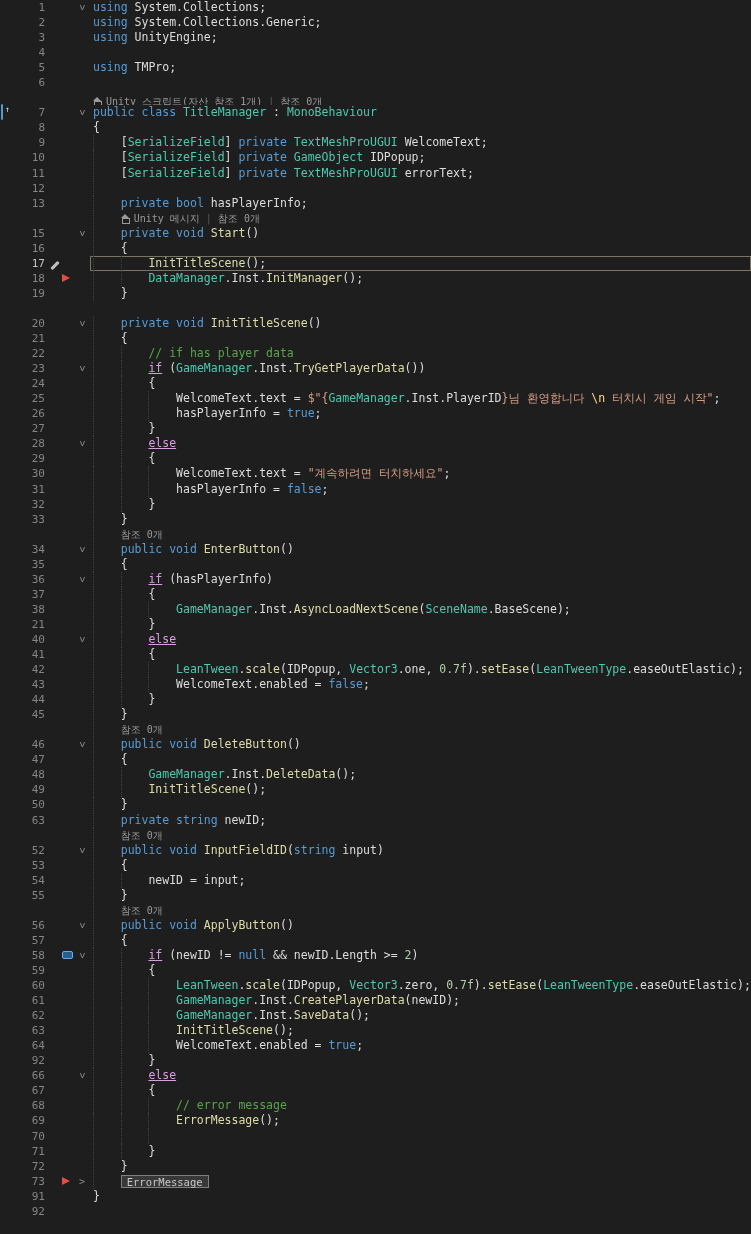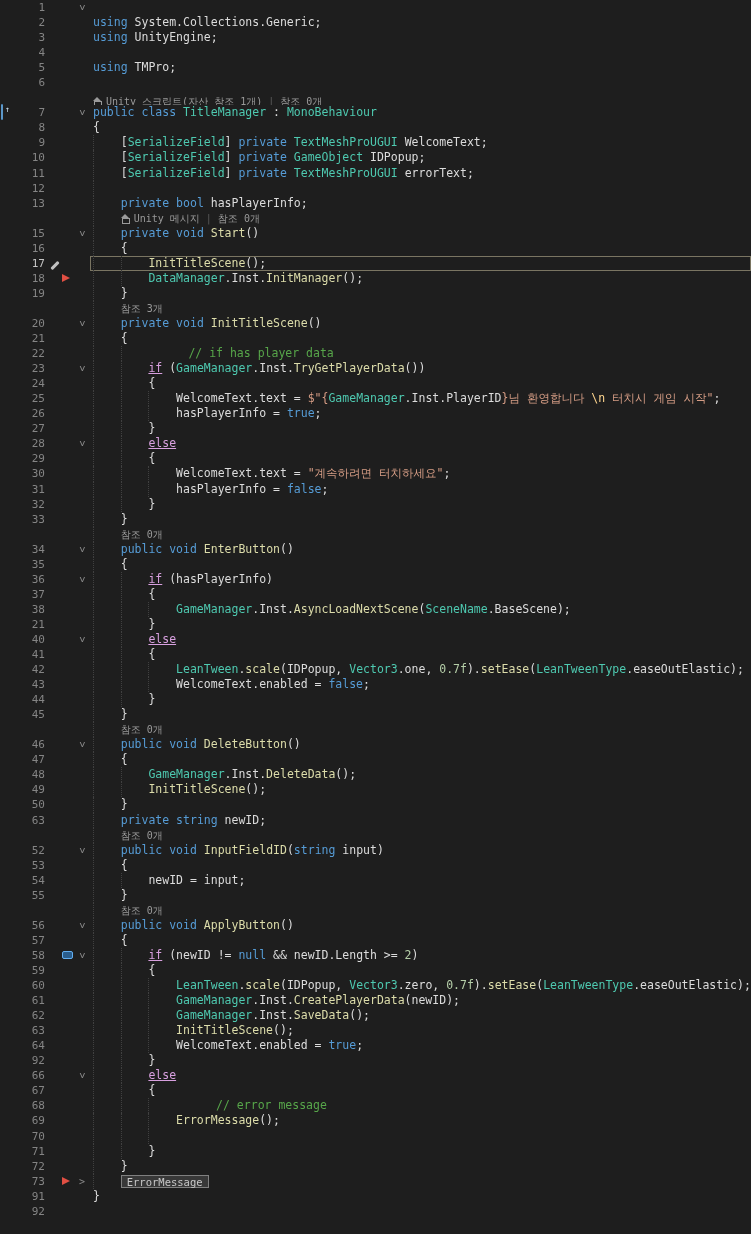--- a/index.html
+++ b/index.html
@@ -22,21 +22,21 @@
   .ind { font-size:11.5px; white-space:pre; }
 
   
   .tk-kw { color:#569cd6; }
   .tk-ct { color:#d8a0df;text-decoration:underline; }
   .tk-ty { color:#4ec9b0; }
   .tk-m  { color:#dcdcaa; }
   .tk-pl { color:#dcdcdc; }
   .tk-st { color:#d69d85; }
   .tk-es { color:#ffd68f; }
-  .tk-cm { color:#57a64a;margin-left:40px; }
+  .tk-cm { color:#57a64a; }
   .tk-nu { color:#b5cea8; }
 
   
   .chev { display:inline-block; font-size:10px; color:#8a8a8a; }
   .chev.down { transform:rotate(90deg); }
 
   
   .pencil { display:inline-block; width:10px; height:3px; background:#c0c0c0; border-radius:1px; transform:rotate(-45deg); margin:6px 0 0 2px; }
   .red-arrow { display:inline-block; width:0; height:0; border-left:8px solid #e14f43; border-top:4.5px solid transparent; border-bottom:4.5px solid transparent; margin-top:3px; }
   .bookmark { display:inline-block; width:11px; height:8px; border-radius:2px; background:#2a5d8c; border:1px solid #62aef0; margin-top:3px; }
@@ -51,41 +51,41 @@
   .lens-seg { display:inline-flex; align-items:center; cursor:pointer; }
   .lens-div { margin:0 6px; color:#5a5a5a; }
   .lens-ico { position:relative; width:9px; height:9px; display:inline-block; margin-right:4px; }
   .lens-ico::before { content:""; position:absolute; left:1px; top:4px; width:6px; height:4px; border:1px solid #9a9a9a; }
   .lens-ico::after  { content:""; position:absolute; left:0; top:0; border-left:4.5px solid transparent; border-right:4.5px solid transparent; border-bottom:4px solid #9a9a9a; }
 </style>
 </head>
 <body>
 
 <div id="editor">
-    <div class="row"><div class="g-left"></div><div class="g-num">1</div><div class="g-glyph"></div><div class="g-mark"></div><div class="g-fold"><span class="chev down">&gt;</span></div></div>
+    <div class="row"><div class="g-left"></div><div class="g-num">1</div><div class="g-glyph"></div><div class="g-mark"></div><div class="g-fold"><span class="chev down">&gt;</span></div><div class="code"><span class="ind"></span><span class="tk-kw">using</span><span class="tk-pl"> System.Collections;</span></div></div>
     <div class="row"><div class="g-left"></div><div class="g-num">2</div><div class="g-glyph"></div><div class="g-mark"></div><div class="g-fold"></div><div class="code"><span class="ind"></span><span class="tk-kw">using</span><span class="tk-pl"> System.Collections.Generic;</span></div></div>
     <div class="row"><div class="g-left"></div><div class="g-num">3</div><div class="g-glyph"></div><div class="g-mark"></div><div class="g-fold"></div><div class="code"><span class="ind"></span><span class="tk-kw">using</span><span class="tk-pl"> UnityEngine;</span></div></div>
     <div class="row"><div class="g-left"></div><div class="g-num">4</div><div class="g-glyph"></div><div class="g-mark"></div><div class="g-fold"></div><div class="code"><span class="ind"></span></div></div>
     <div class="row"><div class="g-left"></div><div class="g-num">5</div><div class="g-glyph"></div><div class="g-mark"></div><div class="g-fold"></div><div class="code"><span class="ind"></span><span class="tk-kw">using</span><span class="tk-pl"> TMPro;</span></div></div>
     <div class="row"><div class="g-left"></div><div class="g-num">6</div><div class="g-glyph"></div><div class="g-mark"></div><div class="g-fold"></div><div class="code"><span class="ind"></span></div></div>
     <div class="row"><div class="g-left"></div><div class="g-num"></div><div class="g-glyph"></div><div class="g-mark"></div><div class="g-fold"></div><div class="code"><span class="lens"><span class="ind"></span><span class="lens-seg"><span class="lens-ico"></span><span>Unity 스크립트(자산 참조 1개)</span></span><span class="lens-div">|</span><span class="lens-seg"><span>참조 0개</span></span></span></div></div>
     <div class="row"><div class="g-left"><span class="m-left"></span></div><div class="g-num">7</div><div class="g-glyph"></div><div class="g-mark"></div><div class="g-fold"><span class="chev down">&gt;</span></div><div class="code"><span class="ind"></span><span class="tk-kw">public</span><span class="tk-pl"> </span><span class="tk-kw">class</span><span class="tk-pl"> </span><span class="tk-ty">TitleManager</span><span class="tk-pl"> : </span><span class="tk-ty">MonoBehaviour</span></div></div>
     <div class="row"><div class="g-left"></div><div class="g-num">8</div><div class="g-glyph"></div><div class="g-mark"></div><div class="g-fold"></div><div class="code"><span class="ind"></span><span class="tk-pl">{</span></div></div>
     <div class="row"><div class="g-left"></div><div class="g-num">9</div><div class="g-glyph"></div><div class="g-mark"></div><div class="g-fold"></div><div class="code"><span class="guide" style="left: calc(0ch + 3px);"></span><span class="ind">    </span><span class="tk-pl">[</span><span class="tk-ty">SerializeField</span><span class="tk-pl">] </span><span class="tk-kw">private</span><span class="tk-pl"> </span><span class="tk-ty">TextMeshProUGUI</span><span class="tk-pl"> WelcomeText;</span></div></div>
     <div class="row"><div class="g-left"></div><div class="g-num">10</div><div class="g-glyph"></div><div class="g-mark"></div><div class="g-fold"></div><div class="code"><span class="guide" style="left: calc(0ch + 3px);"></span><span class="ind">    </span><span class="tk-pl">[</span><span class="tk-ty">SerializeField</span><span class="tk-pl">] </span><span class="tk-kw">private</span><span class="tk-pl"> </span><span class="tk-ty">GameObject</span><span class="tk-pl"> IDPopup;</span></div></div>
     <div class="row"><div class="g-left"></div><div class="g-num">11</div><div class="g-glyph"></div><div class="g-mark"></div><div class="g-fold"></div><div class="code"><span class="guide" style="left: calc(0ch + 3px);"></span><span class="ind">    </span><span class="tk-pl">[</span><span class="tk-ty">SerializeField</span><span class="tk-pl">] </span><span class="tk-kw">private</span><span class="tk-pl"> </span><span class="tk-ty">TextMeshProUGUI</span><span class="tk-pl"> errorText;</span></div></div>
     <div class="row"><div class="g-left"></div><div class="g-num">12</div><div class="g-glyph"></div><div class="g-mark"></div><div class="g-fold"></div><div class="code"><span class="guide" style="left: calc(0ch + 3px);"></span><span class="ind"></span></div></div>
     <div class="row"><div class="g-left"></div><div class="g-num">13</div><div class="g-glyph"></div><div class="g-mark"></div><div class="g-fold"></div><div class="code"><span class="guide" style="left: calc(0ch + 3px);"></span><span class="ind">    </span><span class="tk-kw">private</span><span class="tk-pl"> </span><span class="tk-kw">bool</span><span class="tk-pl"> hasPlayerInfo;</span></div></div>
     <div class="row"><div class="g-left"></div><div class="g-num"></div><div class="g-glyph"></div><div class="g-mark"></div><div class="g-fold"></div><div class="code"><span class="guide" style="left: calc(0ch + 3px);"></span><span class="lens"><span class="ind">    </span><span class="lens-seg"><span class="lens-ico"></span><span>Unity 메시지</span></span><span class="lens-div">|</span><span class="lens-seg"><span>참조 0개</span></span></span></div></div>
     <div class="row"><div class="g-left"></div><div class="g-num">15</div><div class="g-glyph"></div><div class="g-mark"></div><div class="g-fold"><span class="chev down">&gt;</span></div><div class="code"><span class="guide" style="left: calc(0ch + 3px);"></span><span class="ind">    </span><span class="tk-kw">private</span><span class="tk-pl"> </span><span class="tk-kw">void</span><span class="tk-pl"> </span><span class="tk-m">Start</span><span class="tk-pl">()</span></div></div>
     <div class="row"><div class="g-left"></div><div class="g-num">16</div><div class="g-glyph"></div><div class="g-mark"></div><div class="g-fold"></div><div class="code"><span class="guide" style="left: calc(0ch + 3px);"></span><span class="ind">    </span><span class="tk-pl">{</span></div></div>
     <div class="row"><div class="g-left"></div><div class="g-num cur">17</div><div class="g-glyph"><span class="pencil"></span></div><div class="g-mark"></div><div class="g-fold"></div><div class="code hl"><span class="guide" style="left: calc(0ch + 3px);"></span><span class="guide" style="left: calc(4ch + 3px);"></span><span class="ind">        </span><span class="tk-m">InitTitleScene</span><span class="tk-pl">();</span></div></div>
     <div class="row"><div class="g-left"></div><div class="g-num">18</div><div class="g-glyph"></div><div class="g-mark"><span class="red-arrow"></span></div><div class="g-fold"></div><div class="code"><span class="guide" style="left: calc(0ch + 3px);"></span><span class="guide" style="left: calc(4ch + 3px);"></span><span class="ind">        </span><span class="tk-ty">DataManager</span><span class="tk-pl">.Inst.</span><span class="tk-m">InitManager</span><span class="tk-pl">();</span></div></div>
     <div class="row"><div class="g-left"></div><div class="g-num">19</div><div class="g-glyph"></div><div class="g-mark"></div><div class="g-fold"></div><div class="code"><span class="guide" style="left: calc(0ch + 3px);"></span><span class="ind">    </span><span class="tk-pl">}</span></div></div>
-    <div class="row"><div class="g-left"></div><div class="g-num"></div><div class="g-glyph"></div><div class="g-mark"></div><div class="g-fold"></div><div class="code"><span class="guide" style="left: calc(0ch + 3px);"></span><span class="lens"><span class="ind">    </span><span class="lens-seg"><span>참조 3개</span></span></span></div></div>
+    <div class="row"><div class="g-left"></div><div class="g-num"></div><div class="g-glyph"></div><div class="g-mark"></div><div class="g-fold"></div></div>
     <div class="row"><div class="g-left"></div><div class="g-num">20</div><div class="g-glyph"></div><div class="g-mark"></div><div class="g-fold"><span class="chev down">&gt;</span></div><div class="code"><span class="guide" style="left: calc(0ch + 3px);"></span><span class="ind">    </span><span class="tk-kw">private</span><span class="tk-pl"> </span><span class="tk-kw">void</span><span class="tk-pl"> </span><span class="tk-m">InitTitleScene</span><span class="tk-pl">()</span></div></div>
     <div class="row"><div class="g-left"></div><div class="g-num">21</div><div class="g-glyph"></div><div class="g-mark"></div><div class="g-fold"></div><div class="code"><span class="guide" style="left: calc(0ch + 3px);"></span><span class="ind">    </span><span class="tk-pl">{</span></div></div>
     <div class="row"><div class="g-left"></div><div class="g-num">22</div><div class="g-glyph"></div><div class="g-mark"></div><div class="g-fold"></div><div class="code"><span class="guide" style="left: calc(0ch + 3px);"></span><span class="guide" style="left: calc(4ch + 3px);"></span><span class="ind">        </span><span class="tk-cm">// if has player data</span></div></div>
     <div class="row"><div class="g-left"></div><div class="g-num">23</div><div class="g-glyph"></div><div class="g-mark"></div><div class="g-fold"><span class="chev down">&gt;</span></div><div class="code"><span class="guide" style="left: calc(0ch + 3px);"></span><span class="guide" style="left: calc(4ch + 3px);"></span><span class="ind">        </span><span class="tk-ct">if</span><span class="tk-pl"> (</span><span class="tk-ty">GameManager</span><span class="tk-pl">.Inst.</span><span class="tk-m">TryGetPlayerData</span><span class="tk-pl">())</span></div></div>
     <div class="row"><div class="g-left"></div><div class="g-num">24</div><div class="g-glyph"></div><div class="g-mark"></div><div class="g-fold"></div><div class="code"><span class="guide" style="left: calc(0ch + 3px);"></span><span class="guide" style="left: calc(4ch + 3px);"></span><span class="ind">        </span><span class="tk-pl">{</span></div></div>
     <div class="row"><div class="g-left"></div><div class="g-num">25</div><div class="g-glyph"></div><div class="g-mark"></div><div class="g-fold"></div><div class="code"><span class="guide" style="left: calc(0ch + 3px);"></span><span class="guide" style="left: calc(4ch + 3px);"></span><span class="guide" style="left: calc(8ch + 3px);"></span><span class="ind">            </span><span class="tk-pl">WelcomeText.text = </span><span class="tk-st">$"{</span><span class="tk-ty">GameManager</span><span class="tk-pl">.Inst.PlayerID</span><span class="tk-st">}님 환영합니다 </span><span class="tk-es">\n</span><span class="tk-st"> 터치시 게임 시작"</span><span class="tk-pl">;</span></div></div>
     <div class="row"><div class="g-left"></div><div class="g-num">26</div><div class="g-glyph"></div><div class="g-mark"></div><div class="g-fold"></div><div class="code"><span class="guide" style="left: calc(0ch + 3px);"></span><span class="guide" style="left: calc(4ch + 3px);"></span><span class="guide" style="left: calc(8ch + 3px);"></span><span class="ind">            </span><span class="tk-pl">hasPlayerInfo = </span><span class="tk-kw">true</span><span class="tk-pl">;</span></div></div>
     <div class="row"><div class="g-left"></div><div class="g-num">27</div><div class="g-glyph"></div><div class="g-mark"></div><div class="g-fold"></div><div class="code"><span class="guide" style="left: calc(0ch + 3px);"></span><span class="guide" style="left: calc(4ch + 3px);"></span><span class="ind">        </span><span class="tk-pl">}</span></div></div>
     <div class="row"><div class="g-left"></div><div class="g-num">28</div><div class="g-glyph"></div><div class="g-mark"></div><div class="g-fold"><span class="chev down">&gt;</span></div><div class="code"><span class="guide" style="left: calc(0ch + 3px);"></span><span class="guide" style="left: calc(4ch + 3px);"></span><span class="ind">        </span><span class="tk-ct">else</span></div></div>
     <div class="row"><div class="g-left"></div><div class="g-num">29</div><div class="g-glyph"></div><div class="g-mark"></div><div class="g-fold"></div><div class="code"><span class="guide" style="left: calc(0ch + 3px);"></span><span class="guide" style="left: calc(4ch + 3px);"></span><span class="ind">        </span><span class="tk-pl">{</span></div></div>

